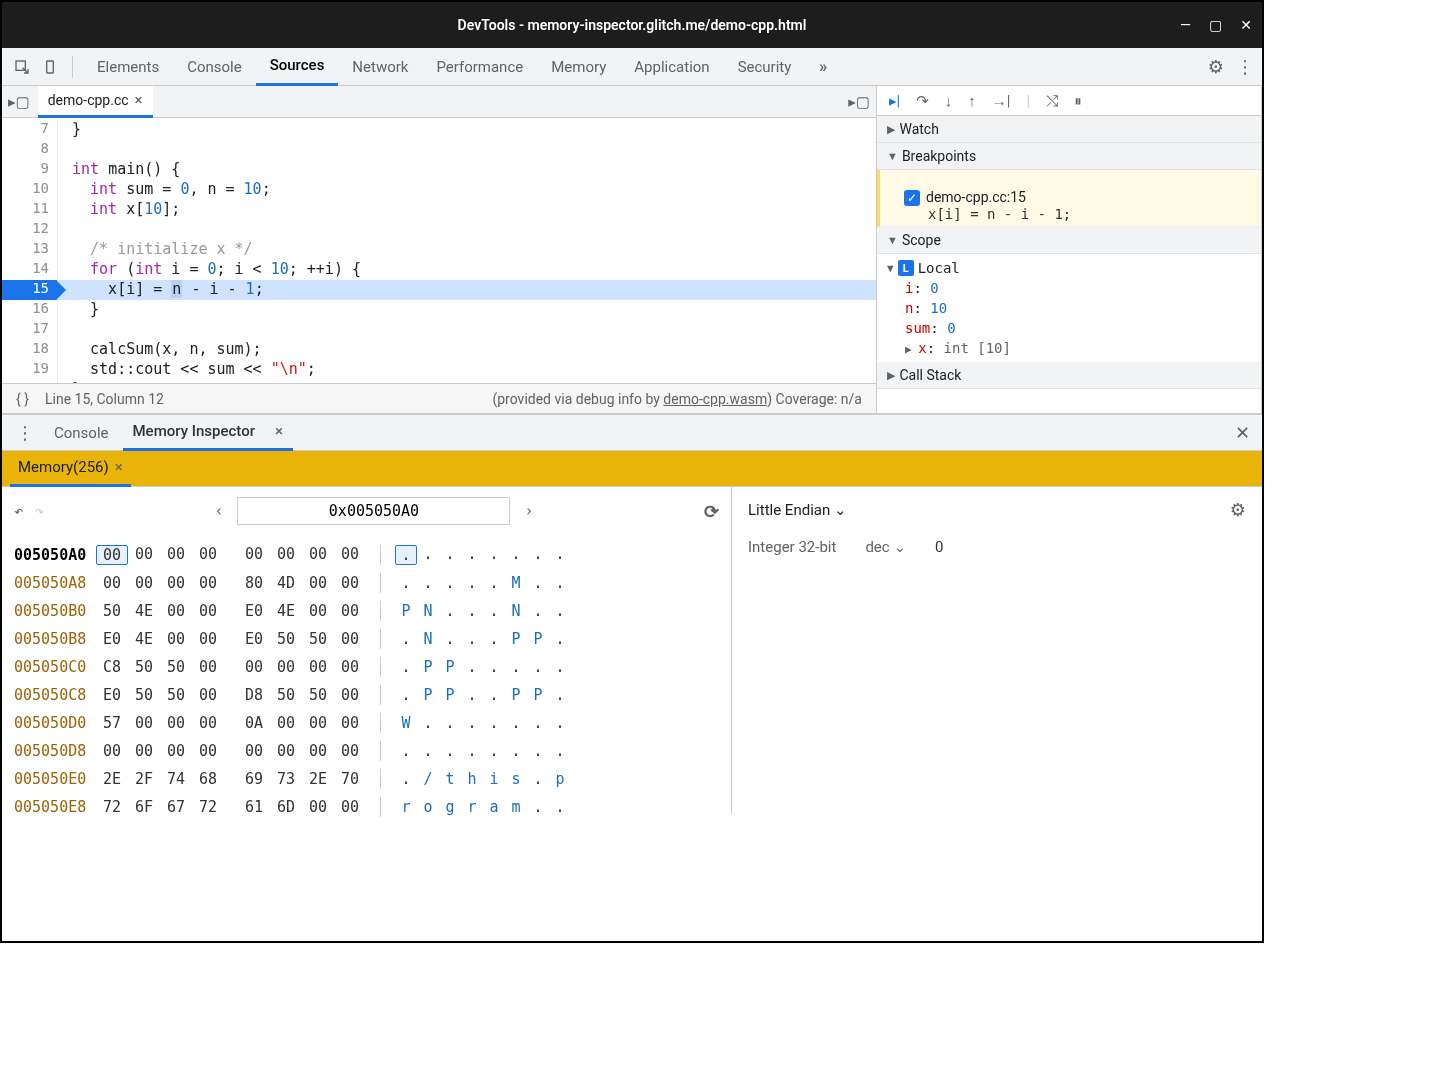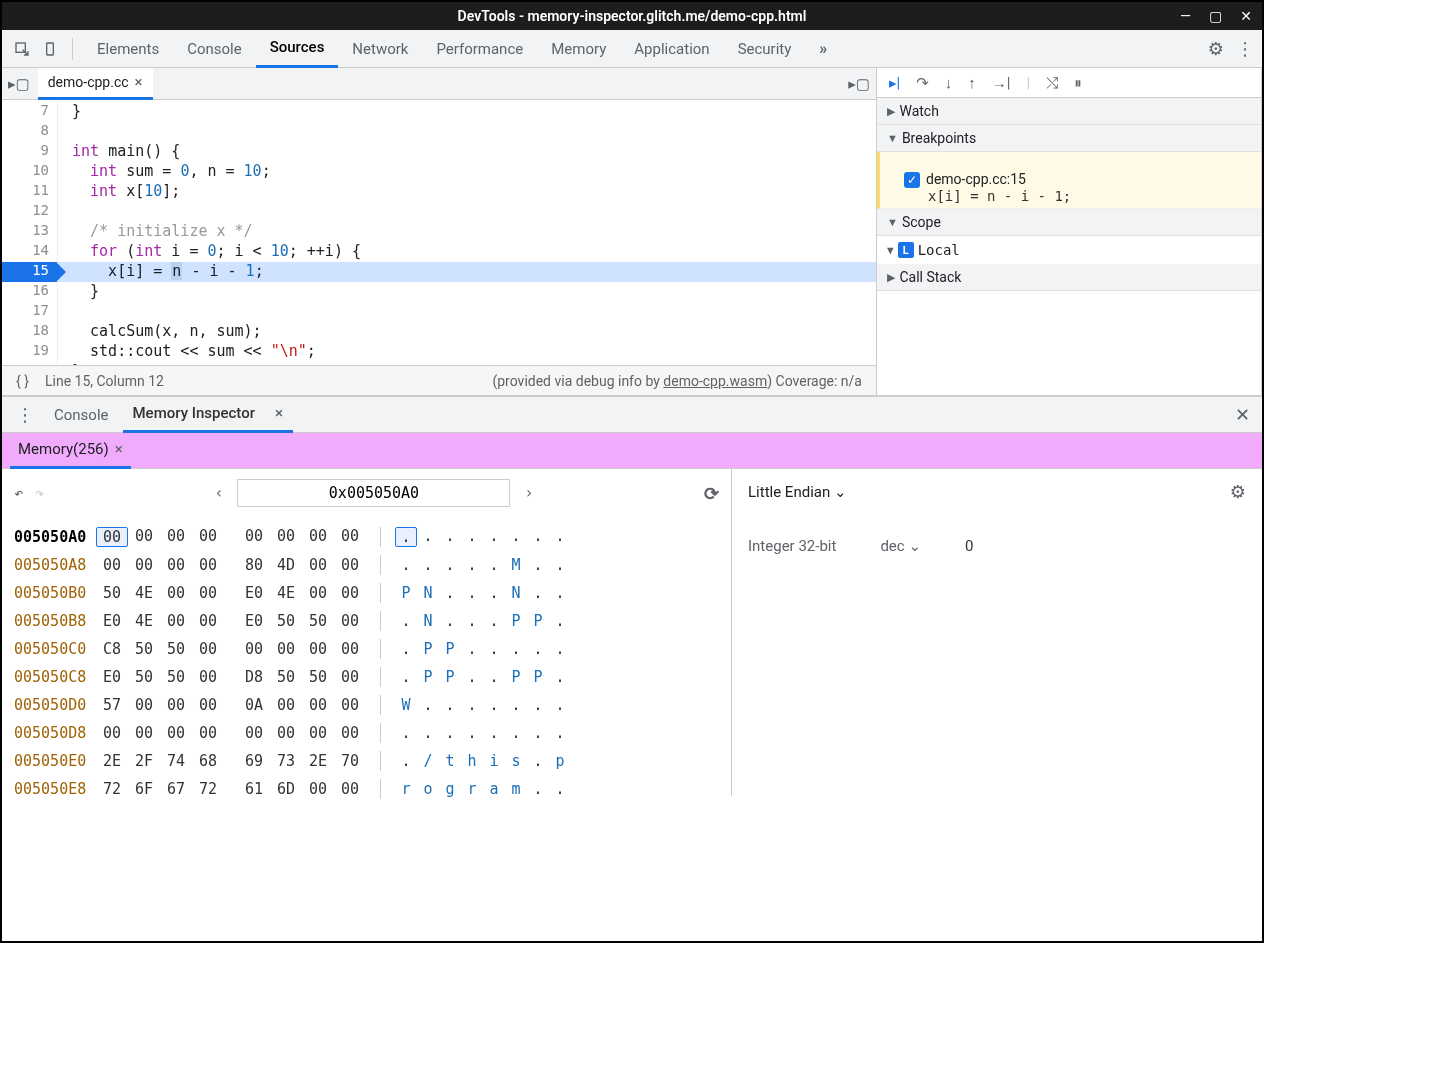--- a/index.html
+++ b/index.html
@@ -1,17 +1,17 @@
 <!DOCTYPE html>
 <html><head>
 <meta charset="utf-8">
 <style>
 * { box-sizing: border-box; margin: 0; padding: 0; }
 body { font-family: "Segoe UI", Roboto, Arial, sans-serif; font-size: 15px; background: #fff; color: #202124; width: 1264px; height: 943px; overflow: hidden; border: 2px solid #000; }
-.titlebar { background: #1d1d1d; color: #fff; height: 28px; display: flex; align-items: center; padding: 0 10px; position: relative; }
+.titlebar { background: #1d1d1d; color: #fff; height: 46px; display: flex; align-items: center; padding: 0 10px; position: relative; }
 .titlebar-title { position: absolute; left: 50%; transform: translateX(-50%); font-size: 14px; font-weight: 600; }
 .titlebar-ctrls { margin-left: auto; display: flex; gap: 18px; }
 .titlebar-ctrls span { font-size: 14px; cursor: pointer; }
 .toolbar { height: 38px; border-bottom: 1px solid #ccc; display: flex; align-items: center; padding: 0 8px; background: #f1f3f4; gap: 4px; }
 .toolbar-icon { width: 24px; height: 24px; display: flex; align-items: center; justify-content: center; color: #5f6368; font-size: 16px; }
 .toolbar-sep { width: 1px; height: 22px; background: #ccc; margin: 0 6px; }
 .tabs-main { display: flex; align-items: center; height: 100%; }
 .tab-main { padding: 0 14px; height: 38px; display: flex; align-items: center; color: #5f6368; cursor: pointer; font-size: 15px; }
 .tab-main.active { color: #000000; border-bottom: 3px solid #1a73e8; font-weight: 500; }
 .toolbar-right { margin-left: auto; display: flex; gap: 12px; color: #5f6368; }
@@ -49,21 +49,21 @@
 .scope-var { padding: 2px 0 2px 18px; }
 .scope-var .vn { color: #c80000; }
 .scope-var .vv { color: #1a6fb8; }
 .scope-var .vt { color: #5f6368; }
 .callstack-warn { background: #fffae6; padding: 6px 10px; font-style: italic; color: #8b7500; font-size: 14px; display: flex; align-items: center; justify-content: center; gap: 8px; font-family: sans-serif; }
 .drawer { border-top: 2px solid #ccc; }
 .drawer-tabs { height: 36px; display: flex; align-items: center; background: #f1f3f4; padding: 0 8px; gap: 4px; border-bottom: 1px solid #ccc; }
 .drawer-tab { padding: 0 10px; height: 36px; display: flex; align-items: center; gap: 6px; color: #5f6368; font-size: 15px; }
 .drawer-tab.active { color: #333; border-bottom: 3px solid #1a73e8; font-weight: 500; gap: 20px; }
 .drawer-close { margin-left: auto; color: #5f6368; font-size: 18px; padding-right: 4px; }
-.mem-tabs { height: 36px; display: flex; align-items: center; padding: 0 8px; border-bottom: 1px solid #ccc; background: #f0abfc; }
+.mem-tabs { height: 36px; display: flex; align-items: center; padding: 0 8px; border-bottom: 1px solid #ccc; background: #eab308; }
 .mem-tab { padding: 0 8px; height: 36px; display: flex; align-items: center; gap: 6px; border-bottom: 3px solid #1a73e8; font-size: 15px; }
 .mem-body { display: flex; height: 327px; }
 .mem-left { flex: 1; padding: 10px 12px; font-family: monospace; font-size: 15px; border-right: 1px solid #ccc; }
 .mem-nav { display: flex; align-items: center; gap: 12px; margin-bottom: 16px; }
 .mem-nav-center { flex: 1; display: flex; justify-content: center; align-items: center; gap: 14px; }
 .mem-addr-input { border: 1px solid #ccc; padding: 4px 40px; font-family: monospace; font-size: 15px; text-align: center; }
 .mem-icon { color: #5f6368; cursor: pointer; }
 .mem-rows { }
 .mem-row { display: flex; gap: 0; height: 28px; align-items: center; }
 .mem-row .addr { color: #a16207; width: 82px; }
@@ -73,21 +73,21 @@
 .mem-row .byte.sel { border: 1px solid #1a73e8; border-radius: 2px; background: #e8f0fe; }
 .mem-row .bytes .gap { width: 14px; }
 .mem-row .sep { width: 1px; height: 20px; background: #ccc; margin: 0 14px; }
 .mem-row .ascii { display: flex; }
 .mem-row .ascii .ch { width: 22px; text-align: center; color: #1a6fb8; }
 .mem-row .ascii .ch.dot { color: #333; }
 .mem-row .ascii .ch.sel { border: 1px solid #1a73e8; border-radius: 2px; background: #e8f0fe; }
 .mem-right { width: 530px; padding: 12px 16px; display: flex; flex-direction: column; gap: 18px; font-size: 15px; }
 .mem-right-top { display: flex; align-items: center; }
 .mem-right-top .gear { margin-left: auto; color: #5f6368; font-size: 18px; }
-.mem-right-row { display: flex; gap: 44px; align-items: flex-end; color: #5f6368; margin-top: 17px; }
+.mem-right-row { display: flex; gap: 29px; align-items: flex-end; color: #5f6368; }
 .iconbox-svg { width: 16px; height: 16px; }
 .chevron-more { font-size: 16px; font-weight: bold; }
 </style>
 </head>
 <body>
 
 <div class="titlebar">
   <span class="titlebar-title">DevTools - memory-inspector.glitch.me/demo-cpp.html</span>
   <div class="titlebar-ctrls">
     <span>—</span>
@@ -231,20 +231,26 @@
     <div class="section-hdr">
         <span class="tri">▼</span>
         <span>Scope</span>
       </div>
     <div class="scope-body">
       <div class="scope-local">
           <span class="tri" style="font-size:11px;color:#5f6368">▼</span>
           <span class="scope-badge">L</span>
           <span>Local</span>
         </div>
+      <div id="scope-vars">
+          <div class="scope-var">  <span class="vn">i</span>: <span class="vv">0</span></div>
+          <div class="scope-var">  <span class="vn">n</span>: <span class="vv">10</span></div>
+          <div class="scope-var">  <span class="vn">sum</span>: <span class="vv">0</span></div>
+          <div class="scope-var"><span style="color:#5f6368;font-size:11px">▶ </span><span class="vn">x</span>: <span class="vt">int [10]</span></div>
+        </div>
     </div>
     <div class="section-hdr">
         <span class="tri">▶</span>
         <span>Call Stack</span>
       </div>
   </div>
 </div>
 
 <div class="drawer">
   <div class="drawer-tabs">

